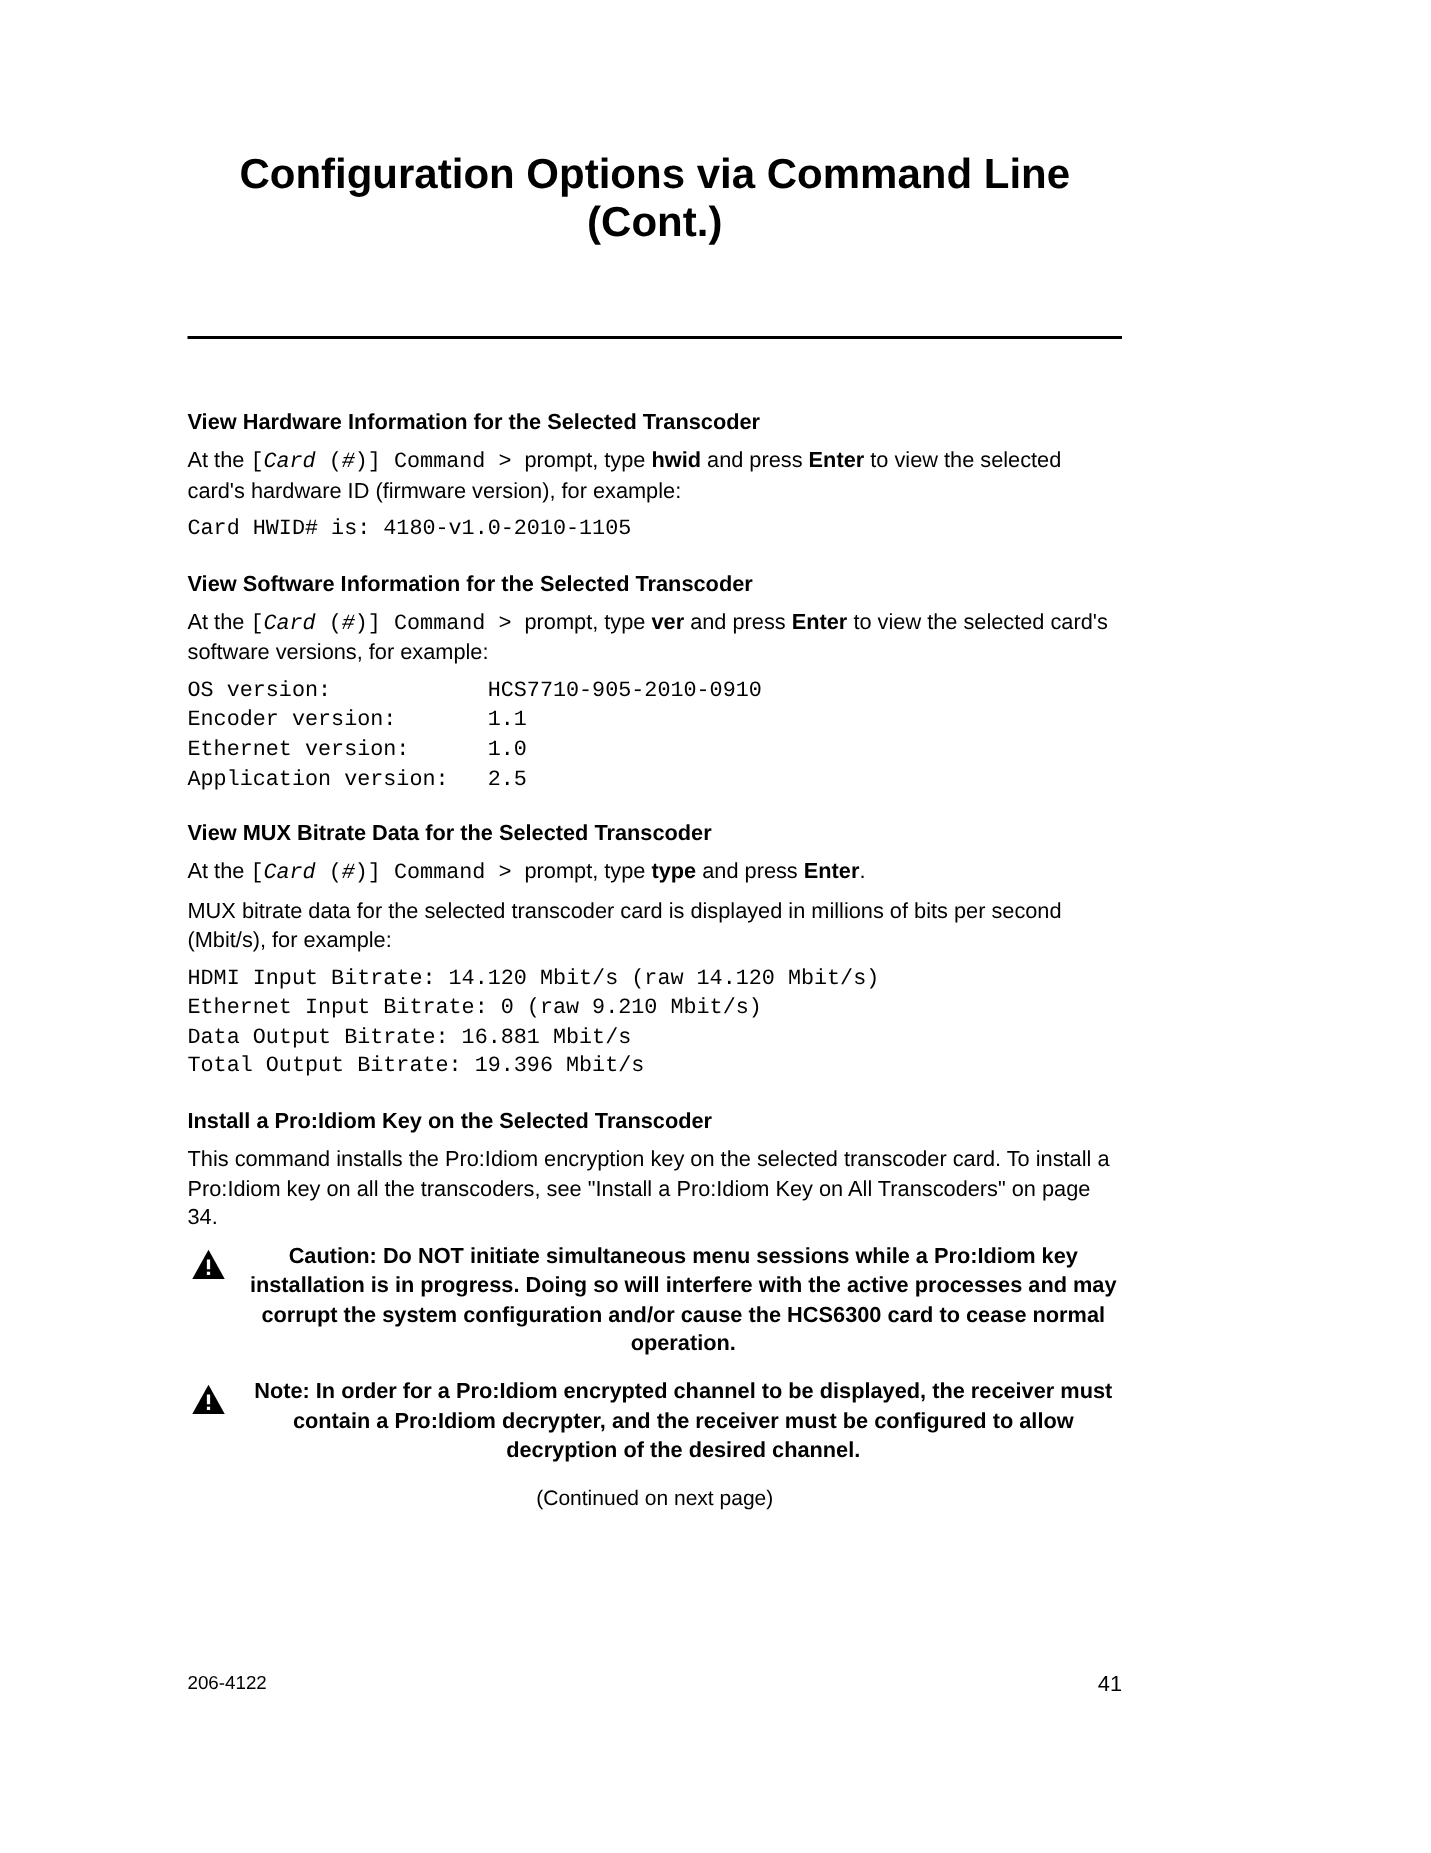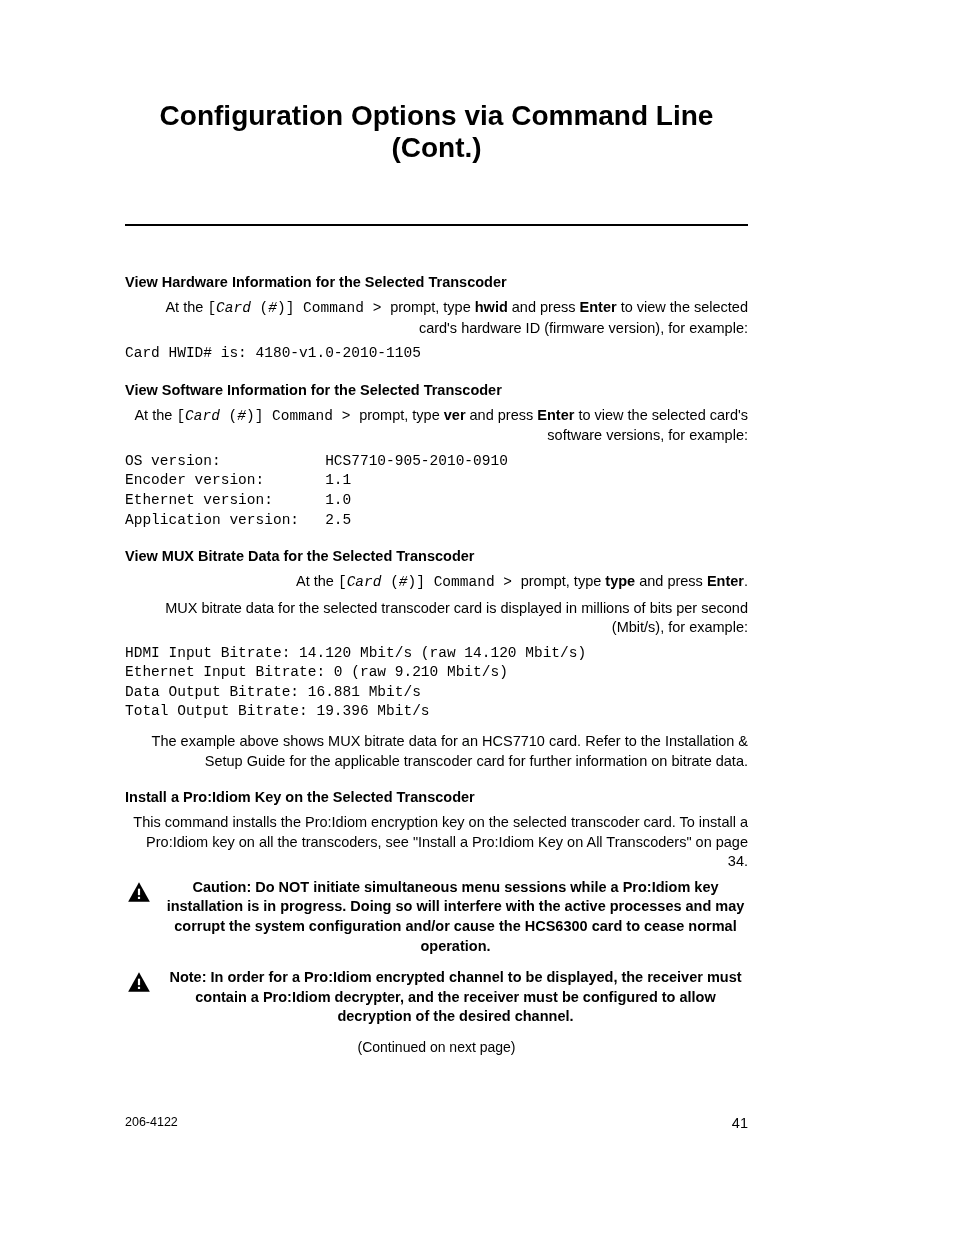--- a/index.html
+++ b/index.html
@@ -28,21 +28,20 @@
     }
     h3 {
       font-size: 14.5px;
       font-weight: bold;
       margin: 0 0 8px 0;
     }
     p {
       font-size: 14.5px;
       line-height: 1.35;
       margin: 0 0 6px 0;
-      text-align: right;
     }
     .mono {
       font-family: "Courier New", monospace;
       font-size: 14.5px;
       line-height: 1.35;
       white-space: pre;
       margin: 0 0 10px 0;
     }
     .mono-inline {
       font-family: "Courier New", monospace;
@@ -99,21 +98,20 @@
   <div class="section">
     <h3>View MUX Bitrate Data for the Selected Transcoder</h3>
     <p>
       <span>At the </span><span class="mono-inline">[</span><span class="mono-inline italic">Card</span><span class="mono-inline"> (</span><span class="mono-inline italic">#</span><span class="mono-inline">)] Command &gt; </span><span>prompt, type </span><b>type</b><span> and press </span><b>Enter</b><span>.</span>
     </p>
     <p>MUX bitrate data for the selected transcoder card is displayed in millions of bits per second (Mbit/s), for example:</p>
     <div class="mono">HDMI Input Bitrate: 14.120 Mbit/s (raw 14.120 Mbit/s)
 Ethernet Input Bitrate: 0 (raw 9.210 Mbit/s)
 Data Output Bitrate: 16.881 Mbit/s
 Total Output Bitrate: 19.396 Mbit/s</div>
-    <p>The example above shows MUX bitrate data for an HCS7710 card. Refer to the Installation &amp; Setup Guide for the applicable transcoder card for further information on bitrate data.</p>
   </div>
 
   <div class="section">
     <h3>Install a Pro:Idiom Key on the Selected Transcoder</h3>
     <p>This command installs the Pro:Idiom encryption key on the selected transcoder card. To install a Pro:Idiom key on all the transcoders, see "Install a Pro:Idiom Key on All Transcoders" on page 34.</p>
 
     <div class="caution-row">
       <div class="caution-icon">
         <svg viewBox="0 0 24 24" width="28" height="26">
             <path d="M12 2 L22 20 L2 20 Z" fill="#000"></path>

